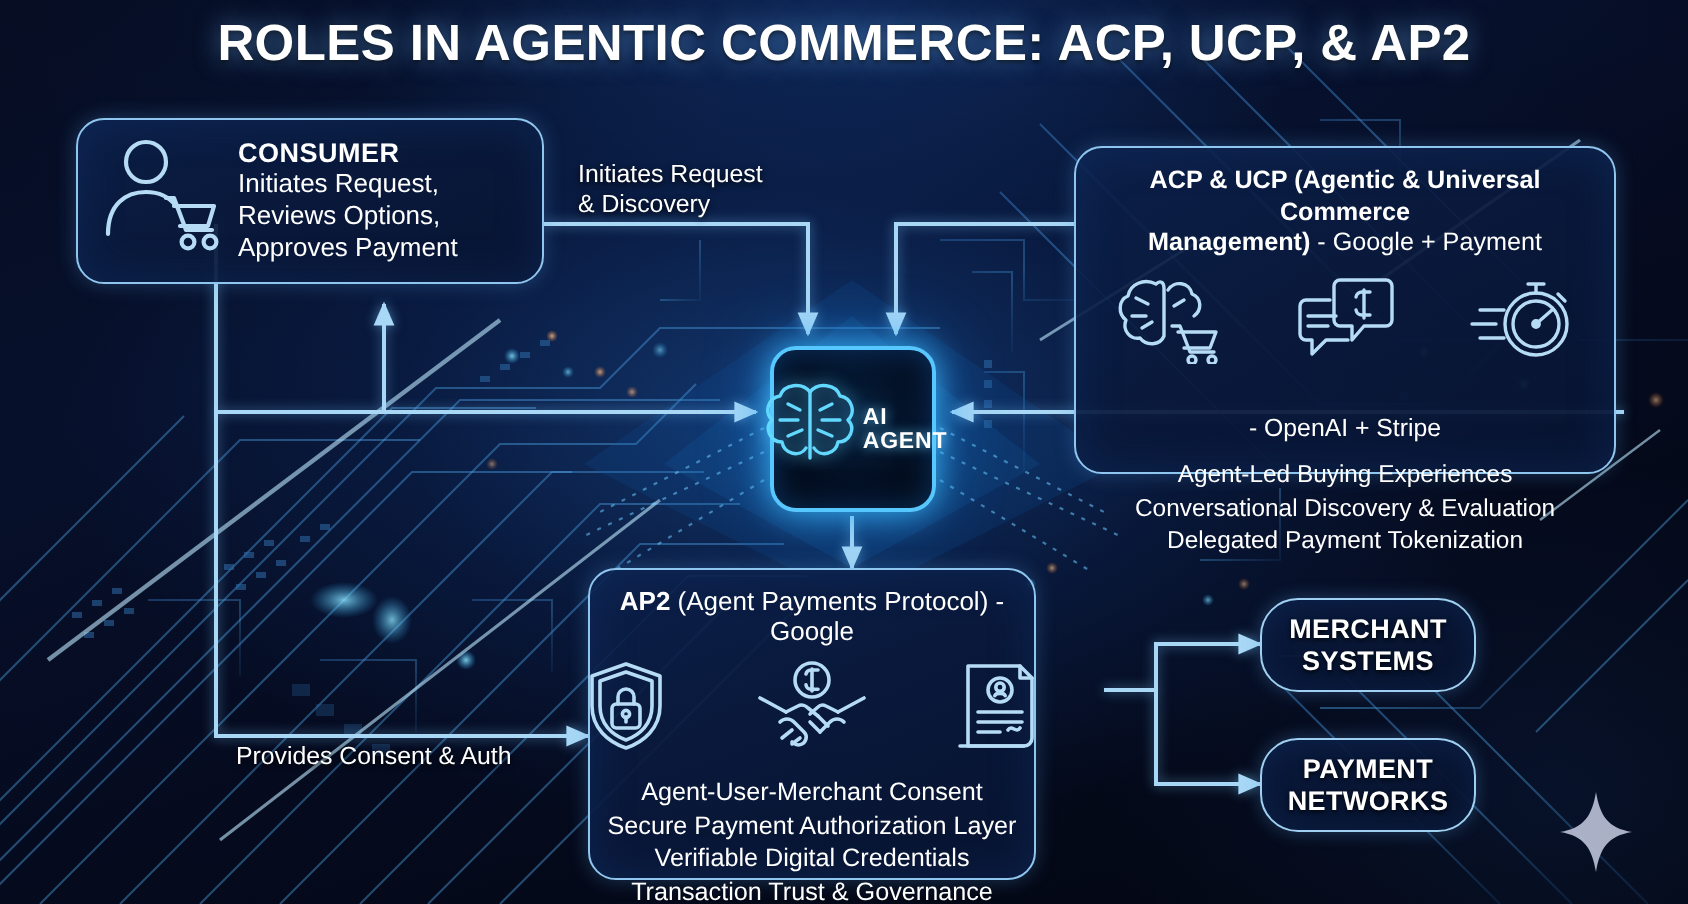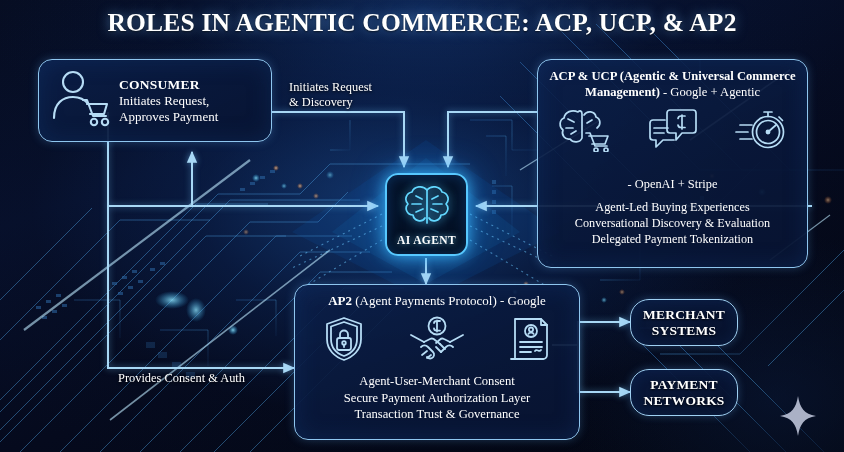--- a/index.html
+++ b/index.html
@@ -1,19 +1,19 @@
 <!DOCTYPE html>
 <html><head>
 <meta charset="utf-8">
 <style>
   html,body{margin:0;padding:0;background:#000;}
   *{box-sizing:border-box;}
   #stage{
     position:relative;width:844px;height:452px;overflow:hidden;
-    font-family:Liberation Serif, serif;
+    font-family:Liberation Sans, sans-serif;
     background:
       radial-gradient(ellipse 520px 300px at 47% 46%, rgba(24,72,140,0.72) 0%, rgba(12,40,92,0.45) 38%, rgba(6,18,48,0.08) 70%, rgba(0,0,0,0) 100%),
       radial-gradient(ellipse 440px 190px at 50% 2%, rgba(22,62,128,0.60) 0%, rgba(8,26,64,0.22) 55%, rgba(0,0,0,0) 100%),
       radial-gradient(ellipse 300px 220px at 92% 88%, rgba(10,26,60,0.55) 0%, rgba(0,0,0,0) 75%),
       linear-gradient(160deg,#060d22 0%,#07102b 30%,#050a1d 60%,#03060f 100%);
     color:#fff;
   }
   #bg{position:absolute;inset:0;}
   .title{
     position:absolute;left:0;top:8px;width:100%;text-align:center;
@@ -32,21 +32,21 @@
     box-shadow:0 0 9px rgba(90,160,230,.32), inset 0 0 14px rgba(20,60,120,.30);
     display:flex;align-items:center;justify-content:center;text-align:center;
     font-size:13.5px;font-weight:bold;line-height:1.18;letter-spacing:.2px;
     text-shadow:0 1px 2px rgba(0,0,0,.85);
   }
   .agent{
     position:absolute;left:385px;top:173px;width:83px;height:83px;
     border:2px solid #57c8ff;border-radius:13px;
     background:radial-gradient(circle at 50% 42%,#06203f 0%,#030c1d 65%,#010509 100%);
     box-shadow:0 0 16px rgba(60,190,255,.85),0 0 34px rgba(40,150,255,.45),inset 0 0 16px rgba(20,90,170,.55);
-    display:flex;flex-direction:column;align-items:center;justify-content:center;
+    display:flex;flex-direction:row;align-items:center;justify-content:center;
   }
   .agent .lbl{
     font-size:11.5px;font-weight:bold;color:#fff;letter-spacing:.4px;margin-top:1px;
     text-shadow:0 0 6px rgba(110,210,255,.9);
   }
   .cons-head{font-size:13.5px;font-weight:bold;letter-spacing:.25px;}
   .cons-body{font-size:13px;line-height:1.22;}
   .p-title{font-size:12.6px;font-weight:bold;line-height:1.25;text-align:center;}
   .p-title .reg{font-weight:normal;}
   .p-sub{font-size:12.4px;font-weight:bold;text-align:center;line-height:1.22;}
@@ -250,29 +250,30 @@
         <path d="M34 32 L38 32 L44 48 L57 48"></path>
         <path d="M38 36 L58 36 L55 46 L41 46"></path>
         <circle cx="45" cy="54" r="3.2"></circle>
         <circle cx="56" cy="54" r="3.2"></circle>
       </svg>
     </span>
     <div style="flex:1 1 auto;">
       <div class="cons-head">CONSUMER</div>
       <div class="cons-body">
         <div>Initiates Request,</div>
+        <div>Reviews Options,</div>
         <div>Approves Payment</div>
       </div>
     </div>
   </div>
 
-  <div class="panel" style="left:537px;top:59px;width:271px;height:209px;padding:9px 9px 8px;">
+  <div class="panel" style="left:537px;top:73px;width:271px;height:164px;padding:9px 9px 8px;">
     <div class="p-title">
       <span>ACP &amp; UCP (Agentic &amp; Universal Commerce</span><br>
-      <span>Management)</span><span class="reg"> - Google + Agentic</span>
+      <span>Management)</span><span class="reg"> - Google + Payment</span>
     </div>
 
     <div class="iconrow" style="gap:36px;margin:6px 0 5px;">
       <span>
         <svg width="54" height="46" viewBox="0 0 54 46" fill="none" stroke="#b6dcf5" stroke-width="1.7" stroke-linecap="round" stroke-linejoin="round">
           <path d="M20 6 C14 3 7 6 6 12 C1 14 1 21 5 24 C3 29 7 34 12 33 C15 37 22 37 24 32 L24 8 C24 5 22 4 20 6Z"></path>
           <path d="M10 13 L16 16 M8 22 L15 22 M13 28 L18 25"></path>
           <path d="M26 9 C29 4 37 5 38 11 C43 13 43 19 39 22"></path>
           <path d="M34 14 L29 17"></path>
           <path d="M28 27 L32 27 L37 40 L49 40"></path>
@@ -320,21 +321,21 @@
         <path d="M26 7 C22 2 13 3 11 9 C5 10 3 17 7 21 C3 25 6 32 12 32 C13 38 21 40 24 35"></path>
         <path d="M26 7 C30 2 39 3 41 9 C47 10 49 17 45 21 C49 25 46 32 40 32 C39 38 31 40 28 35"></path>
         <path d="M26 7 V40"></path>
         <path d="M15 13 L21 16 M11 21 L20 21 M15 29 L22 26"></path>
         <path d="M37 13 L31 16 M41 21 L32 21 M37 29 L30 26"></path>
       </svg>
     </span>
     <span class="lbl">AI AGENT</span>
   </div>
 
-  <div class="panel" style="left:294px;top:284px;width:286px;height:156px;padding:8px 8px 7px;">
+  <div class="panel" style="left:294px;top:284px;width:224px;height:156px;padding:8px 8px 7px;">
     <div class="ap-title">
       <span>AP2</span><span class="reg"> (Agent Payments Protocol) - Google</span>
     </div>
 
     <div class="iconrow" style="gap:44px;margin:6px 0 6px;">
       <span>
         <svg width="42" height="48" viewBox="0 0 42 48" fill="none" stroke="#b6dcf5" stroke-width="1.8" stroke-linecap="round" stroke-linejoin="round">
           <path d="M21 3 L38 9 V24 C38 35 30 42 21 45 C12 42 4 35 4 24 V9 Z"></path>
           <path d="M21 7 L34 11.5 V24 C34 33 28 38.5 21 41 C14 38.5 8 33 8 24 V11.5 Z"></path>
           <rect x="14" y="23" width="14" height="12" rx="2.2"></rect>
@@ -366,20 +367,21 @@
           <circle cx="22" cy="14.6" r="2.1"></circle>
           <path d="M11 27 H33 M11 32 H33 M11 37 H22"></path>
           <path d="M26 36 C28 33 30 38 32 35"></path>
         </svg>
       </span>
     </div>
 
     <div class="ap-list">
       <div>Agent-User-Merchant Consent</div>
       <div>Secure Payment Authorization Layer</div>
+      <div>Verifiable Digital Credentials</div>
       <div>Transaction Trust &amp; Governance</div>
     </div>
   </div>
 
   <div class="smallbox" style="left:630px;top:299px;width:108px;height:47px;">
     <div>
       <div>MERCHANT</div>
       <div>SYSTEMS</div>
     </div>
   </div>

